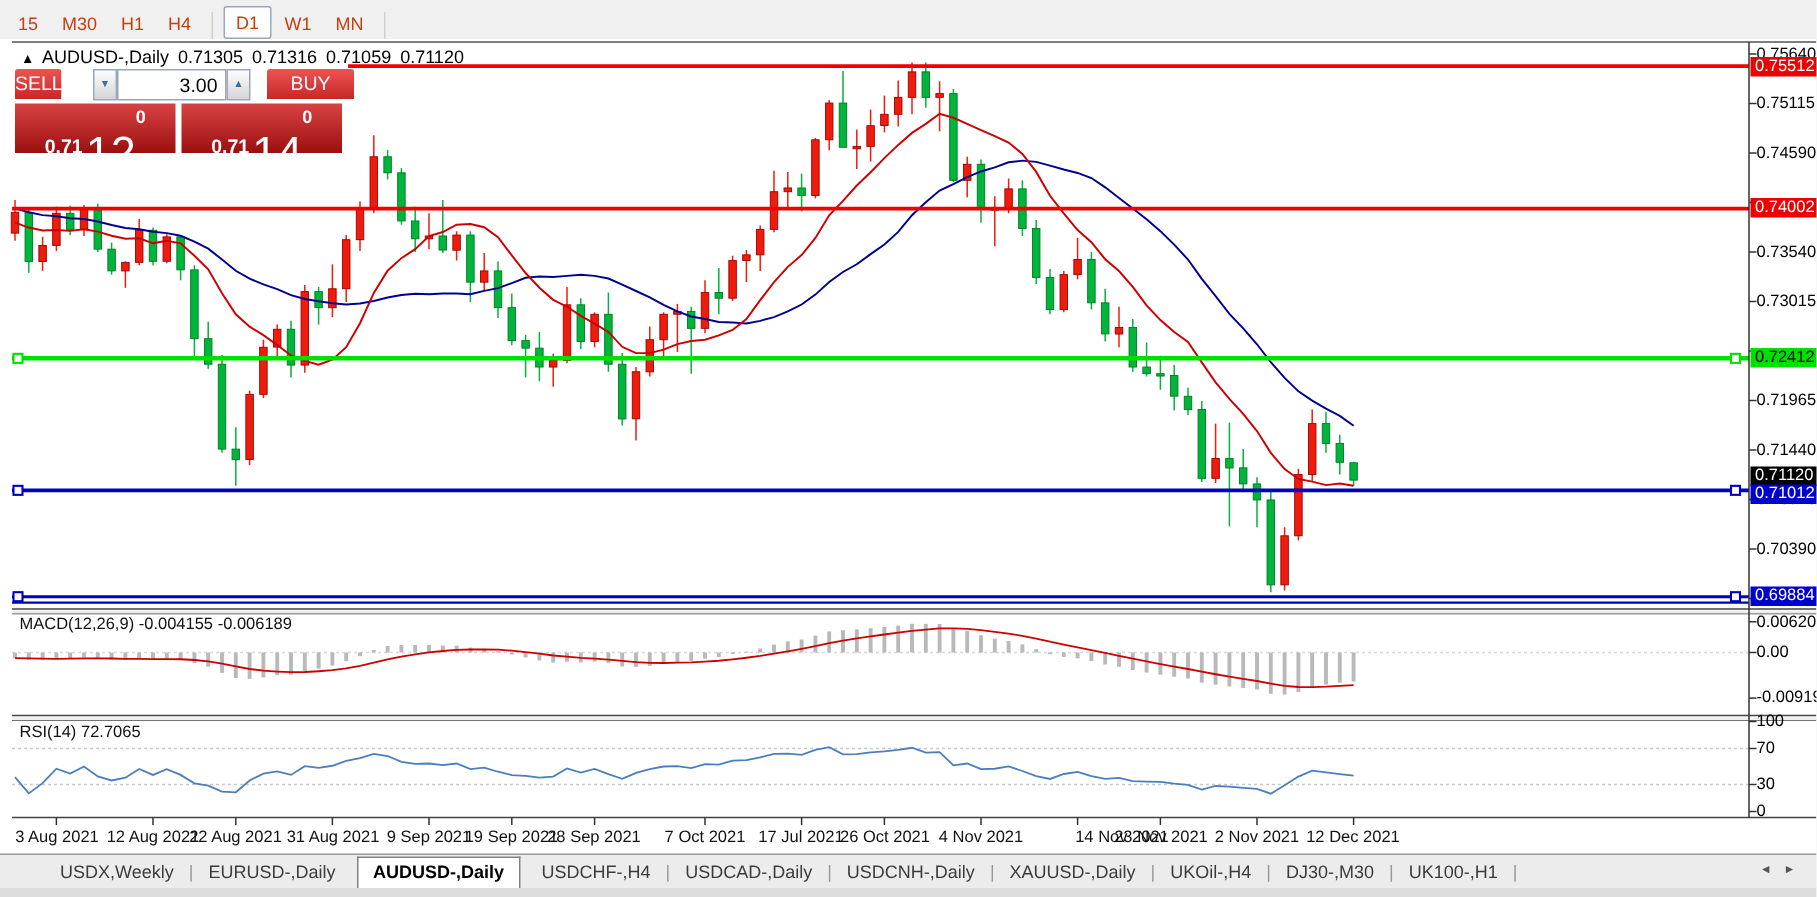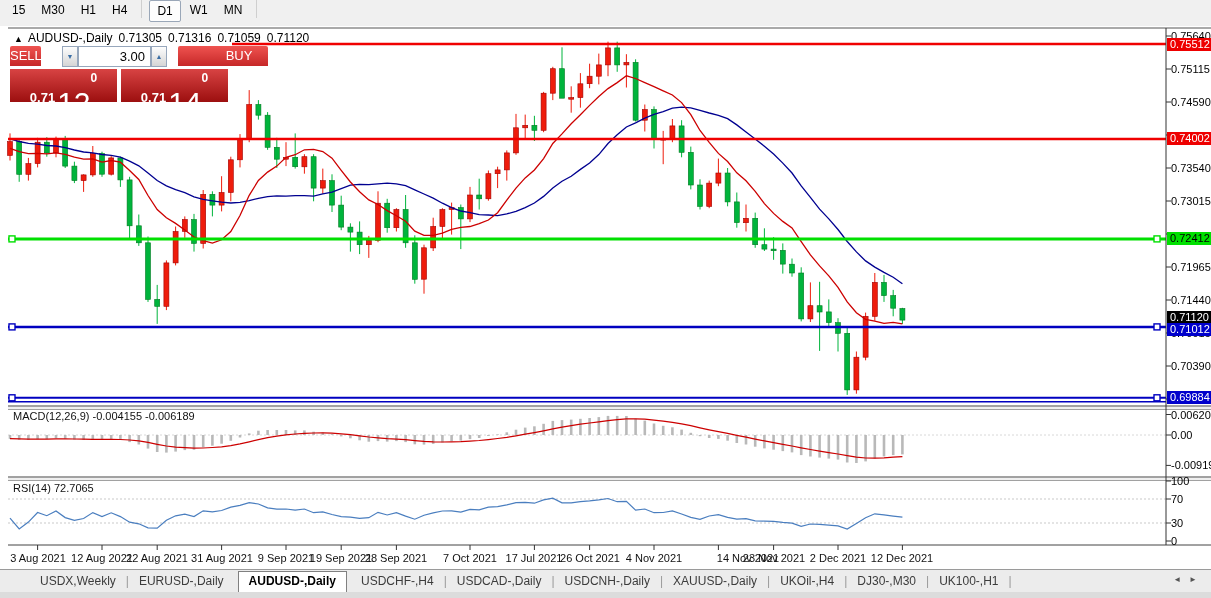--- a/index.html
+++ b/index.html
@@ -1,38 +1,38 @@
 <!DOCTYPE html>
 <html><head>
 <meta charset="utf-8">
 <style>
   html,body{margin:0;padding:0;}
   body{width:1211px;height:598px;position:relative;overflow:hidden;
        background:#f0f0f0;font-family:"Liberation Sans",sans-serif;}
   
   #toolbar{position:absolute;left:0;top:0;width:1211px;height:26px;background:#f0f0f0;
-           border-bottom:1px solid #d9d9d9;display:flex;align-items:flex-start;font-size:12px;color:#000000;}
+           border-bottom:1px solid #d9d9d9;display:flex;align-items:flex-end;font-size:12px;color:#c2410c;}
   .tf-item{padding:3px 7px;margin:0 1px;cursor:default;}
   .tf-item.selected{background:#fdfdfd;border:1px solid #9aa7b8;border-radius:2px;}
   .tf-sep{width:1px;height:18px;background:#cfcfcf;margin:0 6px;}
   
   #left-strip{position:absolute;left:0;top:26px;width:7px;height:542px;background:#fff;border-right:1px solid #9a9a9a;}
   
   #chart-header{position:absolute;left:14px;top:31px;font-size:12px;color:#000;white-space:nowrap;z-index:5;}
   #chart-header .arr{font-size:9px;margin-right:5px;}
   #chart-header span{margin-right:6px;}
   
   #plot{position:absolute;left:0;top:0;width:1211px;height:598px;z-index:1;}
   
   #trade-panel{position:absolute;left:10px;top:46px;width:218px;height:56px;z-index:6;font-family:"Liberation Sans",sans-serif;}
   .tp-btn{position:absolute;top:0;height:20px;background:linear-gradient(#ef5350,#c62828);
           color:#fff;font-size:13px;text-align:center;line-height:20px;border-radius:2px;
           border-bottom:2px solid #fff;cursor:pointer;}
   #sell-btn{left:0;width:31px;}
-  #buy-btn{left:168px;width:58px;padding-left:32px;}
+  #buy-btn{left:168px;width:58px;}
   .spin{position:absolute;top:0;width:16px;height:21px;background:linear-gradient(#fdfdfd,#d5d5d5);
         border:1px solid #97a7bc;box-sizing:border-box;color:#3a6ea5;font-size:7px;text-align:center;line-height:19px;cursor:pointer;}
   #spin-down{left:52px;}
   #spin-up{left:141px;}
   #volume-input{position:absolute;left:68px;top:0;width:73px;height:21px;box-sizing:border-box;
         border:1px solid #97a7bc;font-size:13px;text-align:right;padding-right:5px;color:#000;background:#fff;}
   .tp-price{position:absolute;top:23px;height:33px;width:107px;background:linear-gradient(#d84343,#9c0f0f);
         color:#fff;display:flex;align-items:center;justify-content:center;cursor:pointer;}
   #sell-price{left:0;}
   #buy-price{left:111px;}
@@ -504,21 +504,21 @@
     <div class="dtick" style="left:222px">31 Aug 2021</div>
     <div class="dtick" style="left:286px">9 Sep 2021</div>
     <div class="dtick" style="left:341px">19 Sep 2021</div>
     <div class="dtick" style="left:396px">28 Sep 2021</div>
     <div class="dtick" style="left:470px">7 Oct 2021</div>
     <div class="dtick" style="left:534px">17 Jul 2021</div>
     <div class="dtick" style="left:590px">26 Oct 2021</div>
     <div class="dtick" style="left:654px">4 Nov 2021</div>
     <div class="dtick" style="left:748px">14 Nov 2021</div>
     <div class="dtick" style="left:774px">23 Nov 2021</div>
-    <div class="dtick" style="left:838px">2 Dec 2021</div>
+    <div class="dtick" style="left:838px">2 Nov 2021</div>
     <div class="dtick" style="left:902px">12 Dec 2021</div>
   </div>
 
 <div id="tabbar">
     <div style="width:30px"></div>
     <div class="tab">USDX,Weekly</div>
     <div class="tab-sep">|</div>
     <div class="tab">EURUSD-,Daily</div>
     <div style="width:4px"></div>
     <div class="tab active">AUDUSD-,Daily</div>

